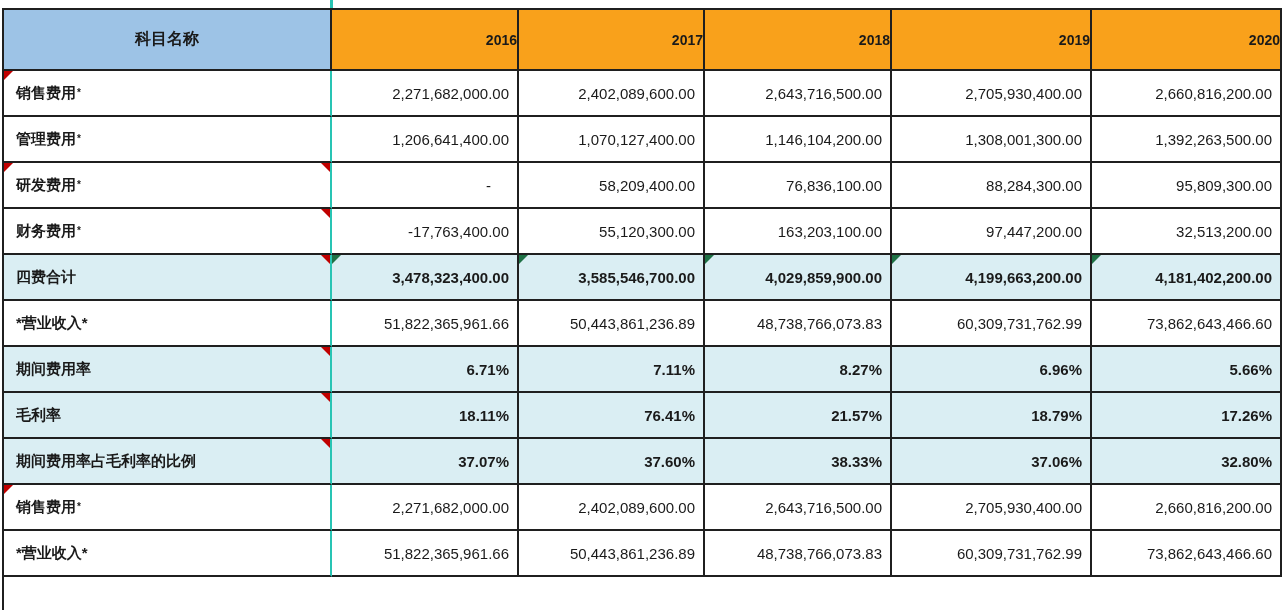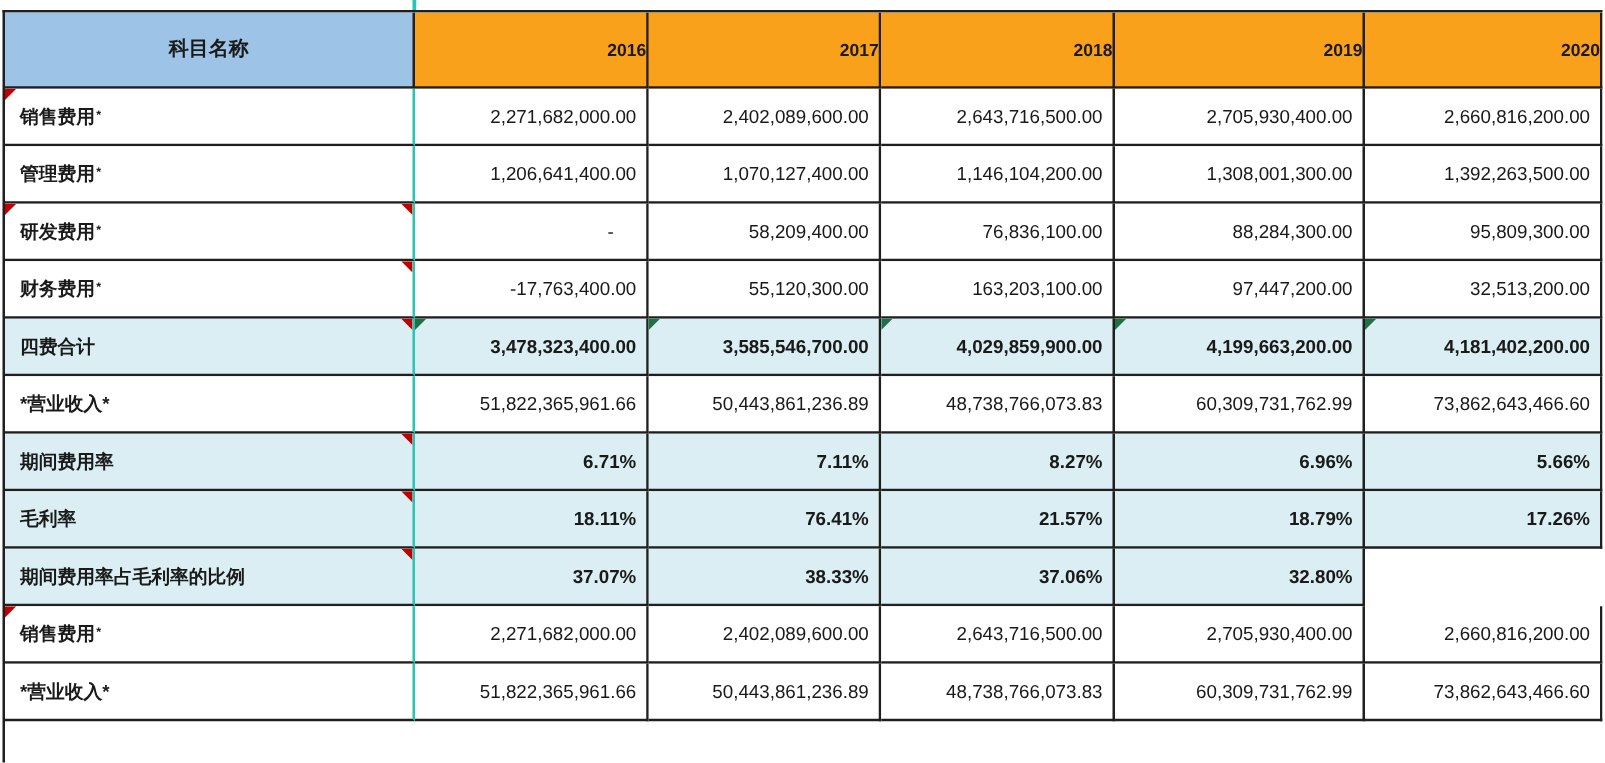--- a/index.html
+++ b/index.html
@@ -263,20 +263,23 @@
         </div>
         <div class="row hl">
           <div class="cell label-cell">
             <span>期间费用率占毛利率的比例</span>
             <i class="tri-red-tr"></i>
           </div>
           <div class="cell value-cell">
             <span>37.07%</span>
           </div>
           <div class="cell value-cell">
+            <span>37.60%</span>
+          </div>
+          <div class="cell value-cell">
             <span>38.33%</span>
           </div>
           <div class="cell value-cell">
             <span>37.06%</span>
           </div>
           <div class="cell value-cell">
             <span>32.80%</span>
           </div>
         </div>
         <div class="row">

